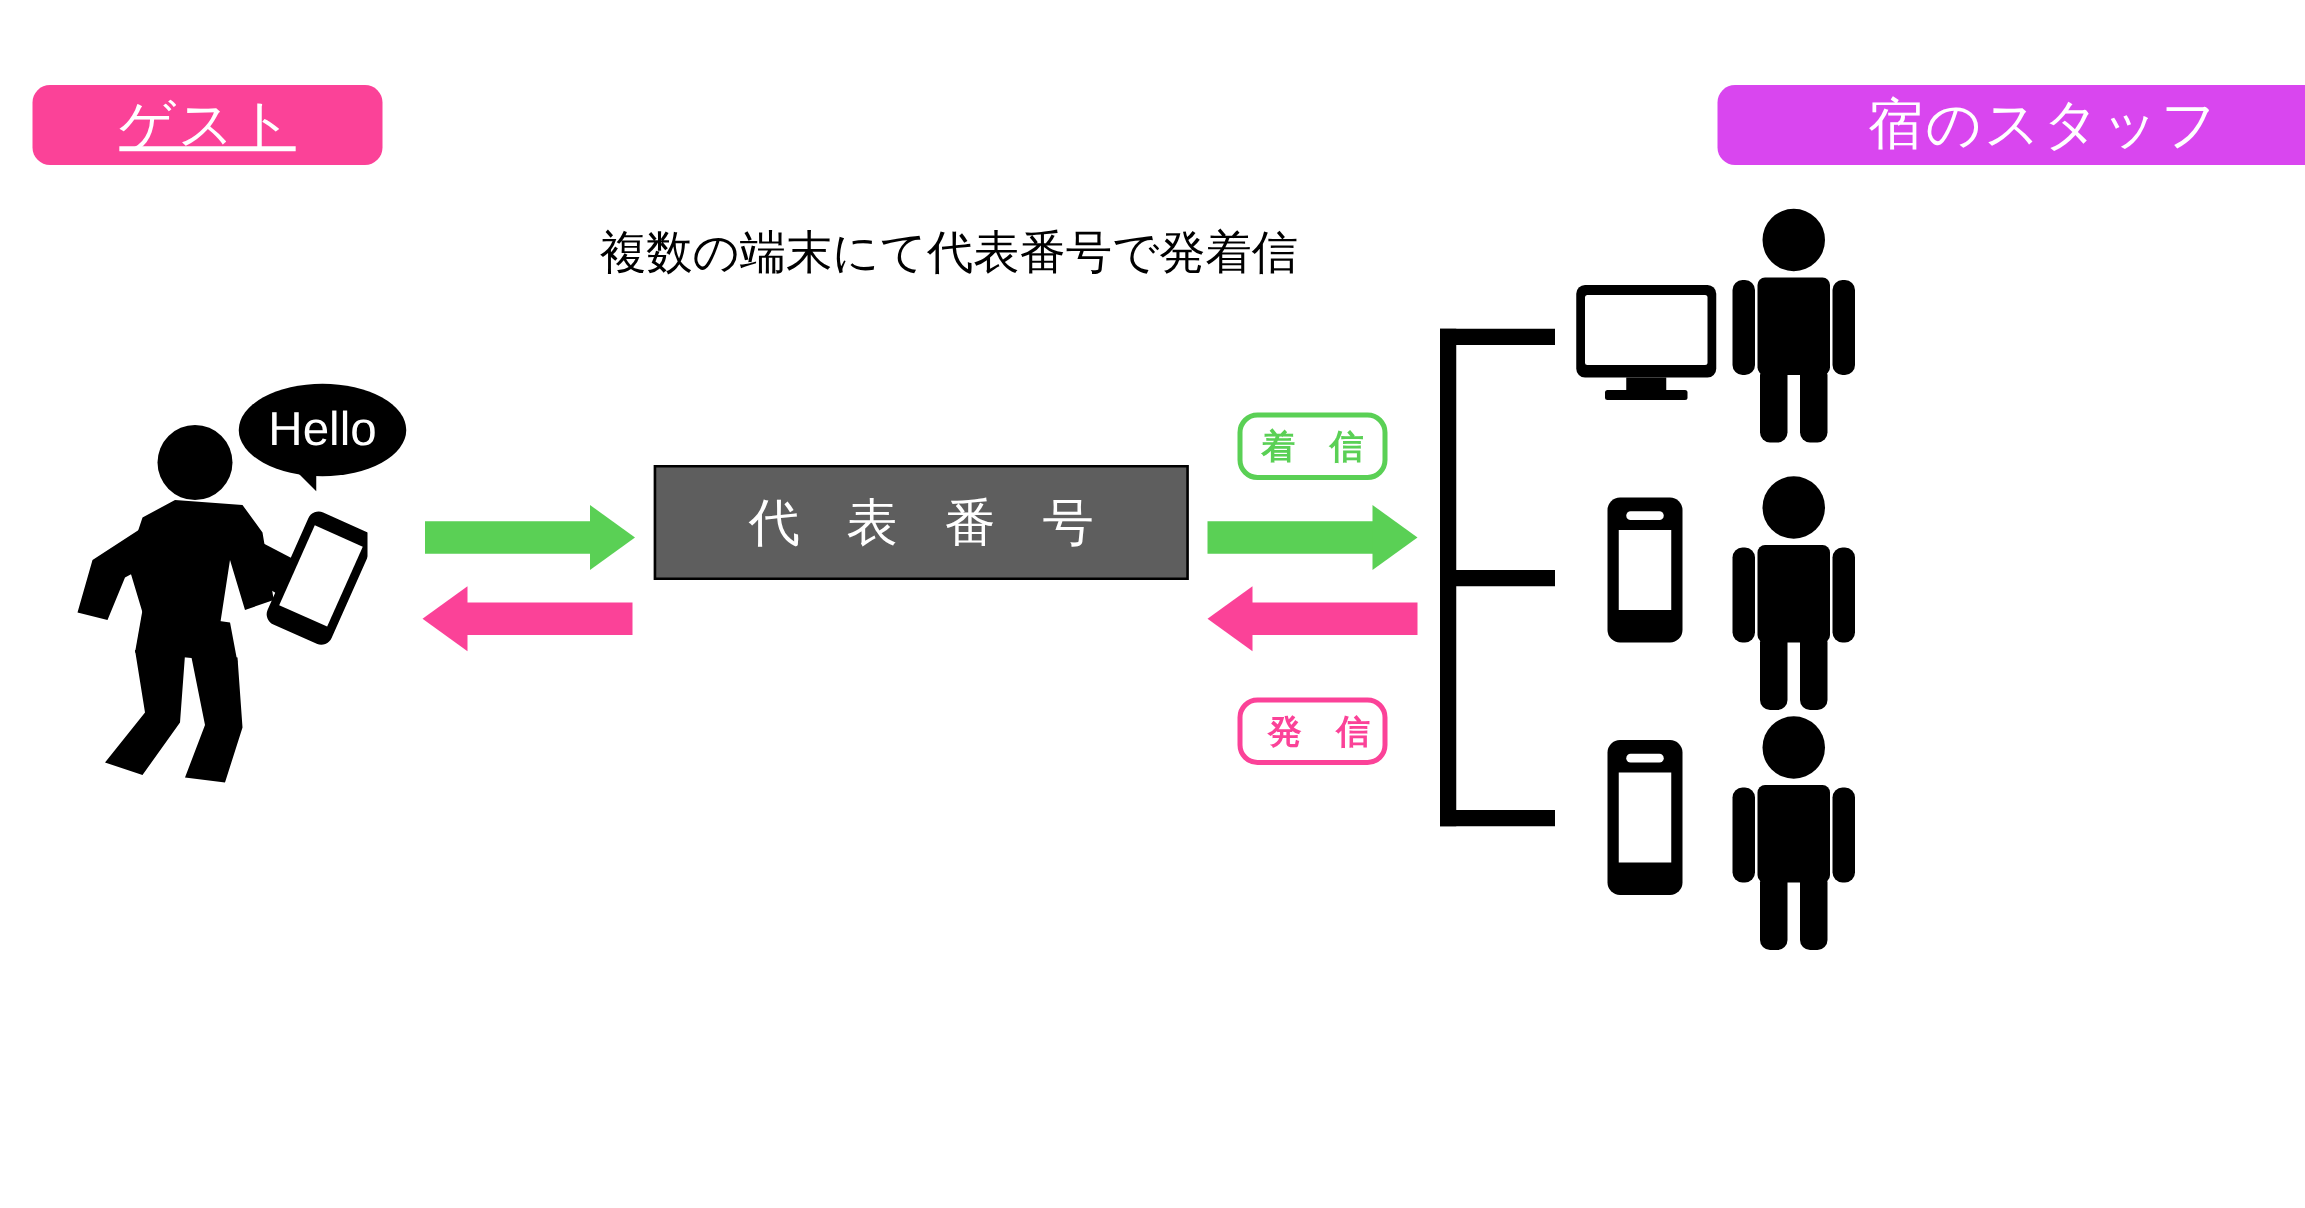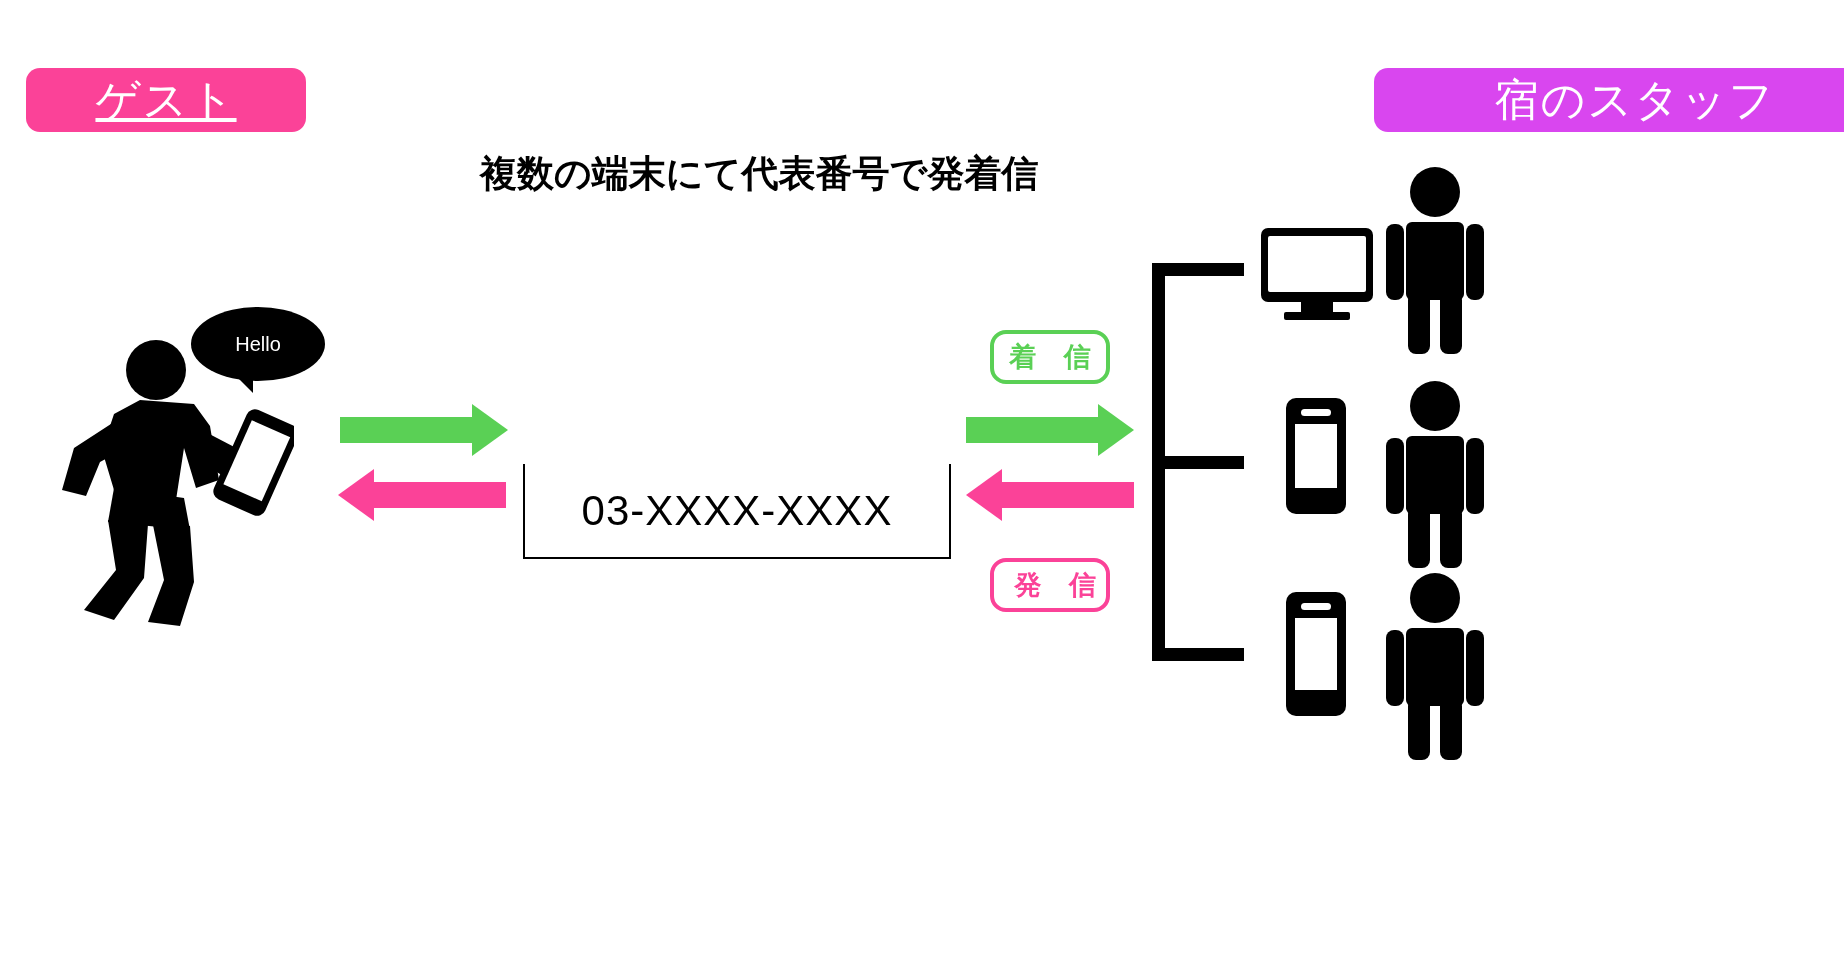--- a/index.html
+++ b/index.html
@@ -12,22 +12,22 @@
     position:absolute;display:flex;align-items:center;justify-content:center;
     border-radius:14px;color:#ffffff;font-size:44px;font-weight:400;
     letter-spacing:2px;line-height:1;
   }
   #guest-badge{left:26px;top:68px;width:280px;height:64px;background:#fb4298;text-decoration:underline;}
   #staff-badge{left:1374px;top:68px;width:444px;height:64px;background:#62d košt;}
   #staff-badge{background:#d946ef;padding-left:39px;}
 
   
   #headline{
-    position:absolute;left:480px;top:149px;width:600px;
-    font-size:37px;font-weight:bold;color:#000;letter-spacing:0px;
+    position:absolute;left:480px;top:177px;width:600px;
+    font-size:37px;font-weight:normal;color:#000;letter-spacing:0px;
     white-space:nowrap;
   }
 
   
   #number-panel{position:absolute;left:523px;top:372px;width:428px;height:187px;}
   #panel-header{
     position:absolute;left:0;top:0;width:100%;height:92px;
     background:#5e5e5e;border:2px solid #000;box-sizing:border-box;
     display:flex;align-items:center;justify-content:center;
     color:#ffffff;font-size:41px;letter-spacing:13px;text-indent:13px;
@@ -102,21 +102,21 @@
 
   
   #speech-balloon{position:absolute;left:191px;top:307px;width:134px;height:74px;}
   #speech-balloon .bubble{position:absolute;left:0;top:0;width:134px;height:74px;
       background:#000;border-radius:50%;}
   #speech-balloon .tail{position:absolute;left:18px;top:52px;width:0;height:0;
       border-left:10px solid transparent;border-right:34px solid #000;
       border-bottom:34px solid transparent;}
   #speech-balloon .txt{position:absolute;left:0;top:0;width:134px;height:74px;
       display:flex;align-items:center;justify-content:center;
-      color:#ffffff;font-size:20px;letter-spacing:0px;}
+      color:#ffffff;font-size:38px;letter-spacing:0px;}
 </style>
 </head>
 <body>
 
 <div class="role-badge" id="guest-badge">
   <span>ゲスト</span>
 </div>
 
 <div class="role-badge" id="staff-badge">
   <span>宿のスタッフ</span>
@@ -157,21 +157,21 @@
 <div class="arrow right green" id="arrow-guest-in">
   <div class="shaft"></div>
   <div class="head"></div>
 </div>
 <div class="arrow left pink" id="arrow-guest-out">
   <div class="shaft"></div>
   <div class="head"></div>
 </div>
 
 <div id="number-panel">
-  <div id="panel-body">03-XXXX-XXXX</div>
+  <div id="panel-header">代 表 番 号</div>
 </div>
 
 <div class="arrow right green" id="arrow-staff-in">
   <div class="shaft"></div>
   <div class="head"></div>
 </div>
 <div class="arrow left pink" id="arrow-staff-out">
   <div class="shaft"></div>
   <div class="head"></div>
 </div>

